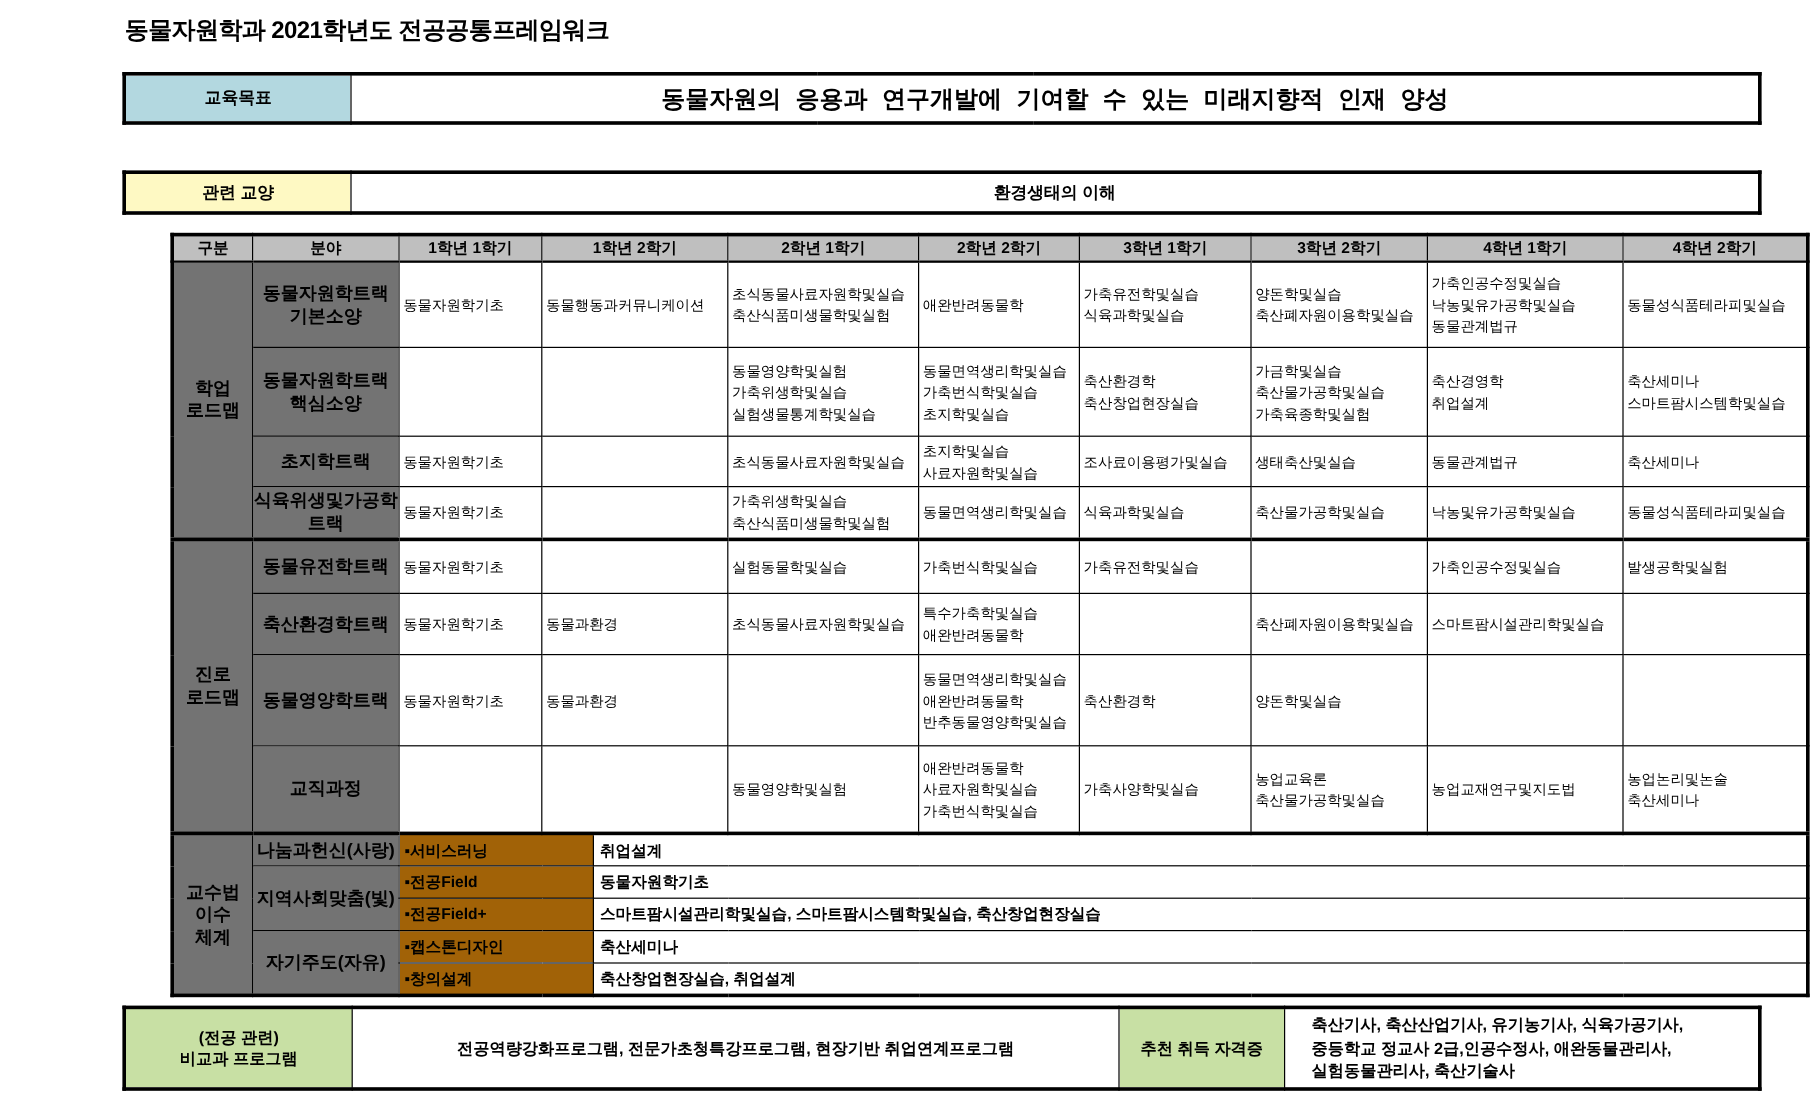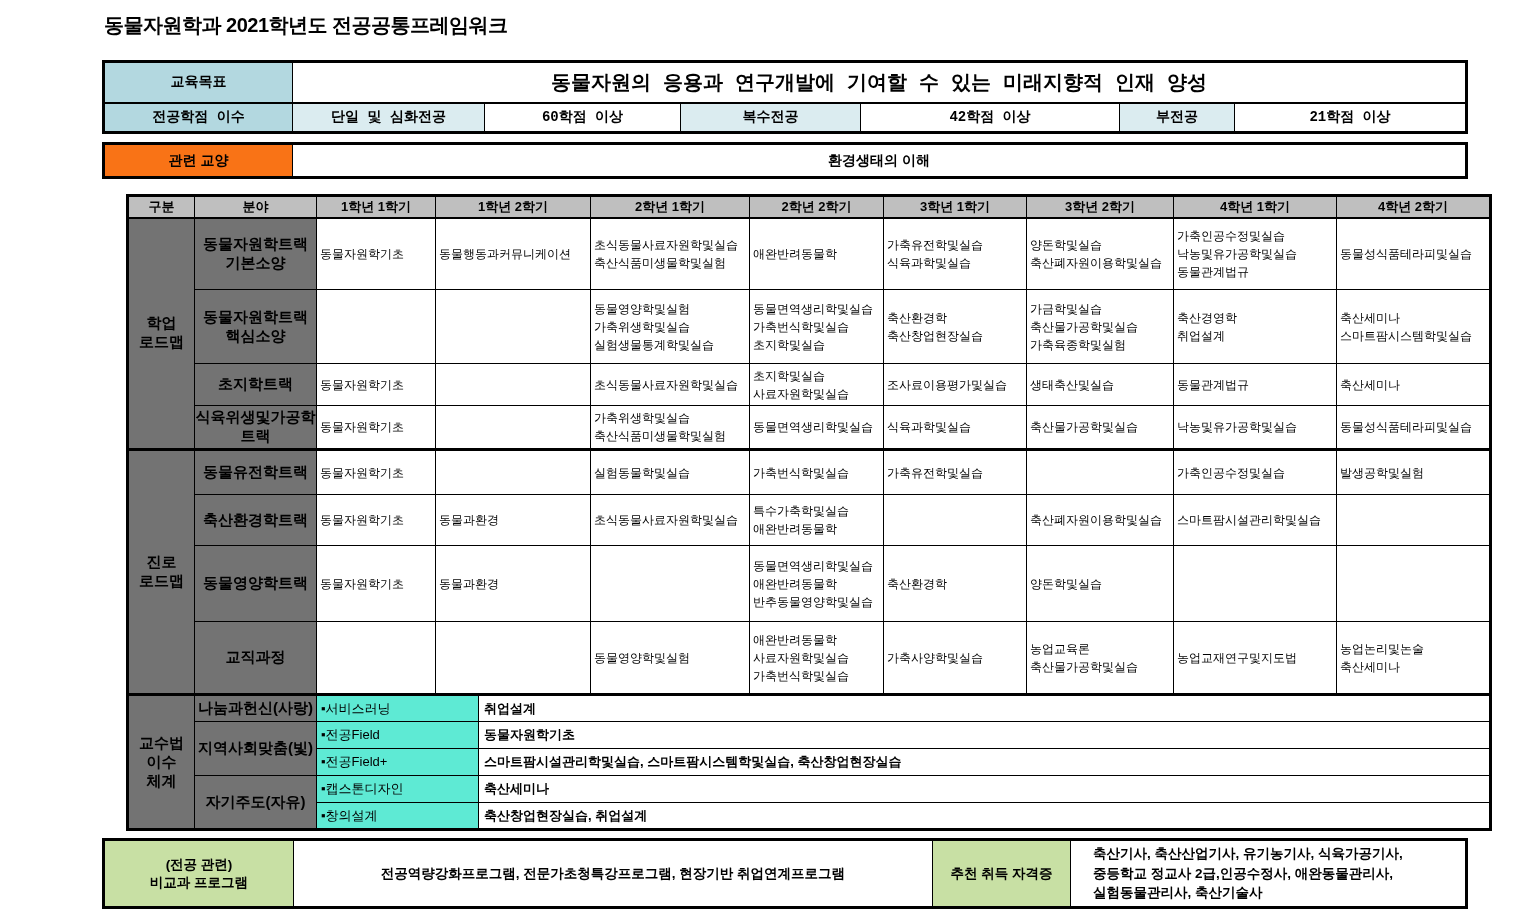--- a/index.html
+++ b/index.html
@@ -16,28 +16,28 @@
   
   #goalTbl{left:78px;top:60px;font-family:Liberation Mono, monospace;}
   #goalTbl td{font-weight:bold;text-align:center;font-size:14px;}
   #goalTbl .lbl{background:#b3d8e0;}
   #goalTbl .goalVal{font-size:20px;}
   #goalTbl .credRow td{border-top:2px solid #000;}
   #goalTbl .type{background:#dbecf0;}
   
   #libTbl{left:78px;top:142px;}
   #libTbl td{font-weight:bold;text-align:center;font-size:14px;}
-  #libTbl .lbl{background:#f97316;}
+  #libTbl .lbl{background:#fef9c3;}
   
   #mainTbl{left:78px;top:194px;font-size:12px;}
   #mainTbl th{background:#bfbfbf;font-size:13px;font-weight:bold;text-align:center;border-bottom:2px solid #000;}
   #mainTbl .grp,#mainTbl .trk,#mainTbl .cat{background:#737373;font-weight:bold;font-size:15px;text-align:center;}
   #mainTbl .course{text-align:left;padding:2px 3px;line-height:1.5;}
   #mainTbl tr.sep td{border-top:3px solid #000;}
-  #mainTbl .meth{background:#5eead4;font-weight:normal;font-size:13px;text-align:left;padding:1px 4px;}
+  #mainTbl .meth{background:#a16207;font-weight:bold;font-size:13px;text-align:left;padding:1px 4px;}
   #mainTbl .tcourse{font-weight:bold;font-size:13px;text-align:left;padding:1px 5px;}
   
   #extraTbl{left:78px;top:838px;}
   #extraTbl td{font-weight:bold;font-size:13.5px;}
   #extraTbl .lbl{background:#c8e0a4;text-align:center;}
   #extraTbl .ctr{text-align:center;}
   #extraTbl .lft{text-align:left;padding:3px 22px;line-height:1.45;}
 </style>
 </head>
 <body>
@@ -53,49 +53,40 @@
     <col style="width:180px">
         <col style="width:259px">
         <col style="width:115px">
         <col style="width:232px">
   </colgroup>
   <tbody>
         <tr style="height:41px">
     <td class="lbl">교육목표</td>
     <td colspan="6" class="goalVal">동물자원의 응용과 연구개발에 기여할 수 있는 미래지향적 인재 양성</td>
   </tr>
-  <tr class="credRow" style="height:30px">
-    <td class="lbl">전공학점 이수</td>
-    <td class="type">단일 및 심화전공</td>
-    <td>60학점 이상</td>
-    <td class="type">복수전공</td>
-    <td>42학점 이상</td>
-    <td class="type">부전공</td>
-    <td>21학점 이상</td>
-  </tr>
 </tbody>
     </table>
 </div>
 
 <div class="abs" style="left:78px;top:142px;">
 <table id="libTbl" style="left:0;top:0;">
   <colgroup>
         <col style="width:189px">
         <col style="width:1174px">
       </colgroup>
   <tbody>
         <tr style="height:34px">
     <td class="lbl">관련 교양</td>
     <td>환경생태의 이해</td>
   </tr>
 </tbody>
     </table>
 </div>
 
-<div class="abs" style="left:78px;top:194px;padding-left:24px;">
+<div class="abs" style="left:94px;top:194px;padding-left:24px;">
 <table id="mainTbl" style="left:0;top:0;">
   <colgroup>
     <col style="width:67px">
         <col style="width:122px">
         <col style="width:119px">
         <col style="width:43px">
     <col style="width:112px">
         <col style="width:159px">
         <col style="width:134px">
         <col style="width:143px">

